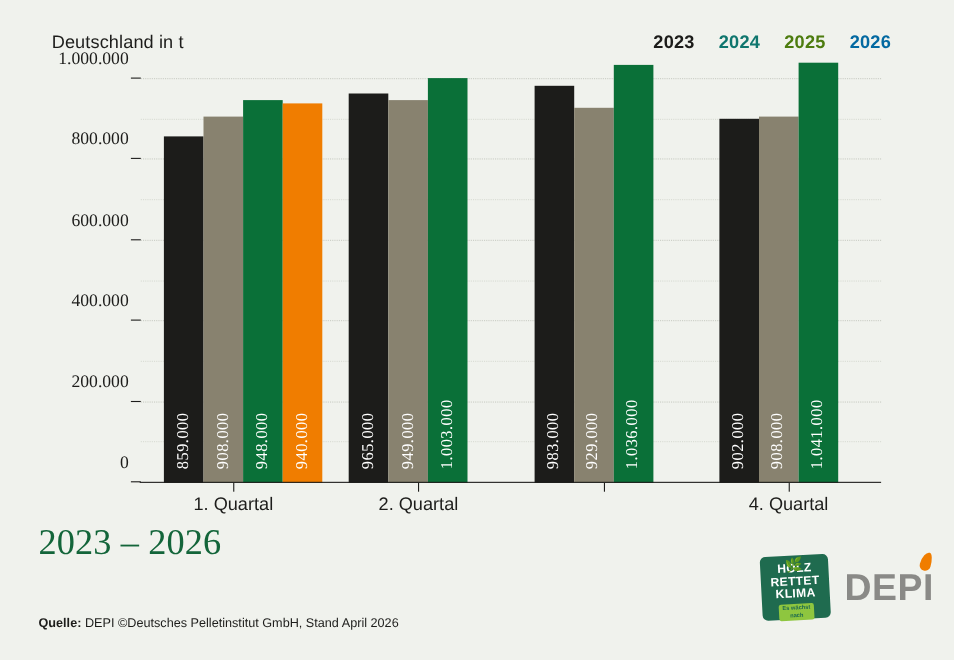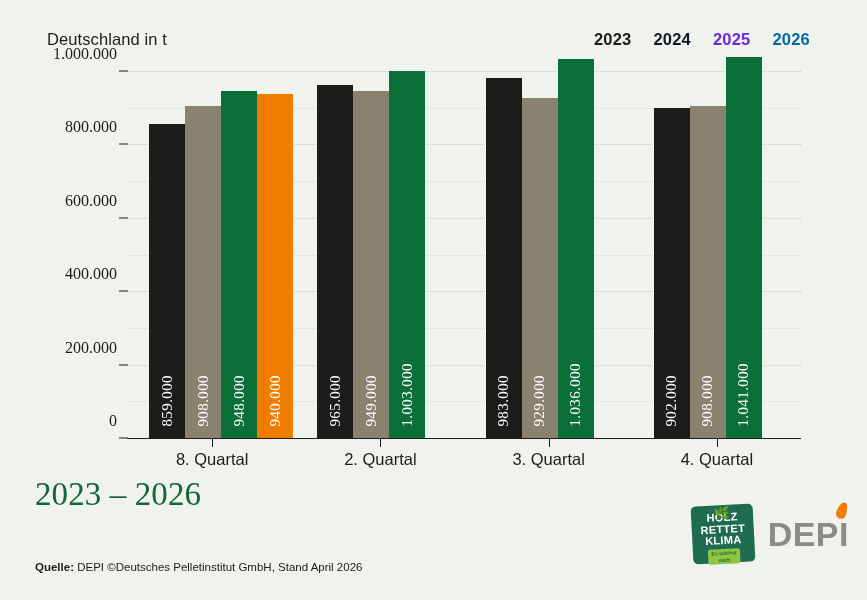--- a/index.html
+++ b/index.html
@@ -132,22 +132,22 @@
 </style>
 </head>
 <body>
 
 <div class="canvas">
 
   <div class="axis-title">Deutschland in t</div>
 
   <div class="legend" id="legend">
       <span style="color: rgb(28, 28, 26);">2023</span>
-      <span style="color: #0f172a;">2024</span>
-      <span style="color: #6d28d9;">2025</span>
+      <span style="color: #0f766e;">2024</span>
+      <span style="color: #4d7c0f;">2025</span>
       <span style="color: #0369a1;">2026</span>
     </div>
 
   <div class="plot" id="plot">
     <div id="grid">
         <div class="gridline minor" style="bottom: 10%;"></div>
         <div class="gridline" style="bottom: 20%;"></div>
         <div class="gridline minor" style="bottom: 30%;"></div>
         <div class="gridline" style="bottom: 40%;"></div>
         <div class="gridline minor" style="bottom: 50%;"></div>
@@ -180,21 +180,21 @@
             <div class="bar" style="height: 90.8%; background: rgb(136, 130, 111);">
               <span class="val">908.000</span>
             </div>
             <div class="bar" style="height: 94.8%; background: rgb(10, 112, 56);">
               <span class="val">948.000</span>
             </div>
             <div class="bar" style="height: 94%; background: rgb(240, 125, 0);">
               <span class="val">940.000</span>
             </div>
           </div>
-          <div class="xlabel">8. Quartal</div>
+          <div class="xlabel">1. Quartal</div>
           <div class="xtick" style="left: 50%;"></div>
         </div>
         <div class="group">
           <div class="bars" style="left: 21px;">
             <div class="bar" style="height: 96.5%; background: rgb(28, 28, 26);">
               <span class="val">965.000</span>
             </div>
             <div class="bar" style="height: 94.9%; background: rgb(136, 130, 111);">
               <span class="val">949.000</span>
             </div>
@@ -210,21 +210,20 @@
             <div class="bar" style="height: 98.3%; background: rgb(28, 28, 26);">
               <span class="val">983.000</span>
             </div>
             <div class="bar" style="height: 92.9%; background: rgb(136, 130, 111);">
               <span class="val">929.000</span>
             </div>
             <div class="bar" style="height: 103.6%; background: rgb(10, 112, 56);">
               <span class="val">1.036.000</span>
             </div>
           </div>
-          <div class="xlabel">3. Quartal</div>
           <div class="xtick" style="left: 50%;"></div>
         </div>
         <div class="group">
           <div class="bars" style="left: 21px;">
             <div class="bar" style="height: 90.2%; background: rgb(28, 28, 26);">
               <span class="val">902.000</span>
             </div>
             <div class="bar" style="height: 90.8%; background: rgb(136, 130, 111);">
               <span class="val">908.000</span>
             </div>

